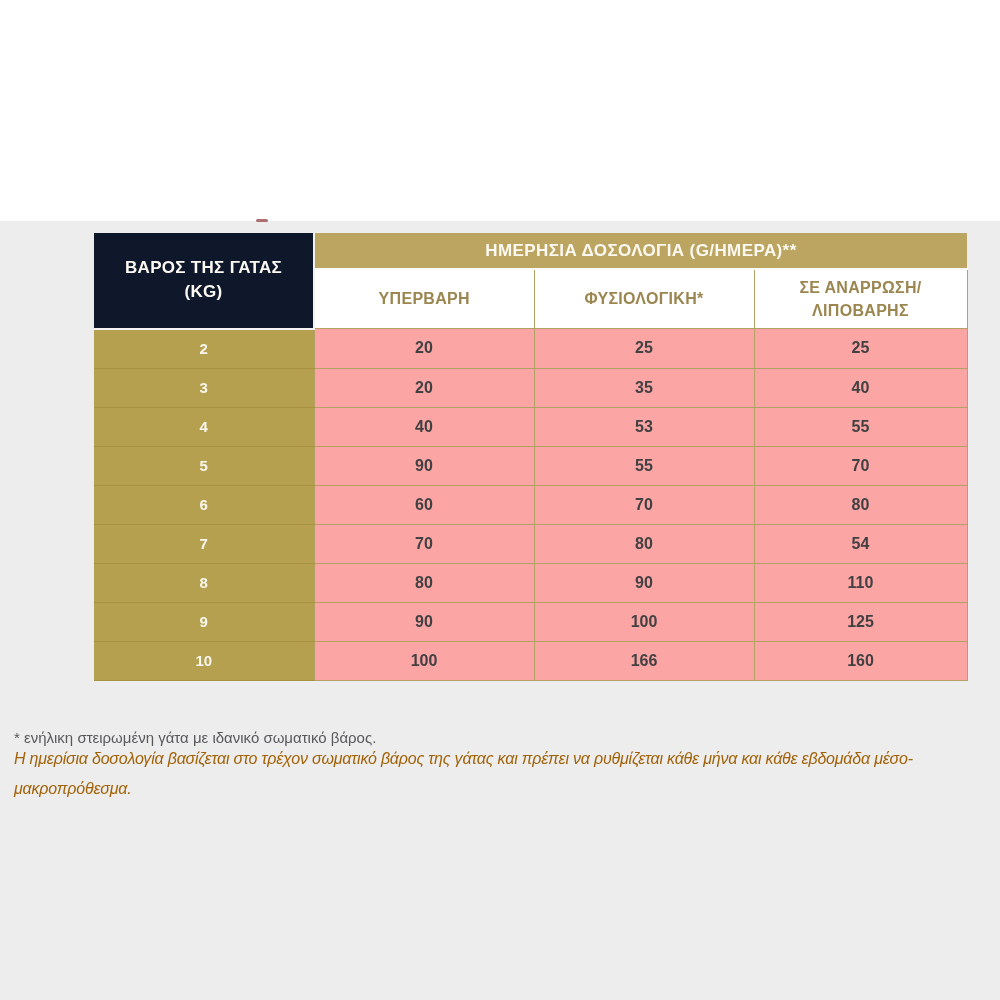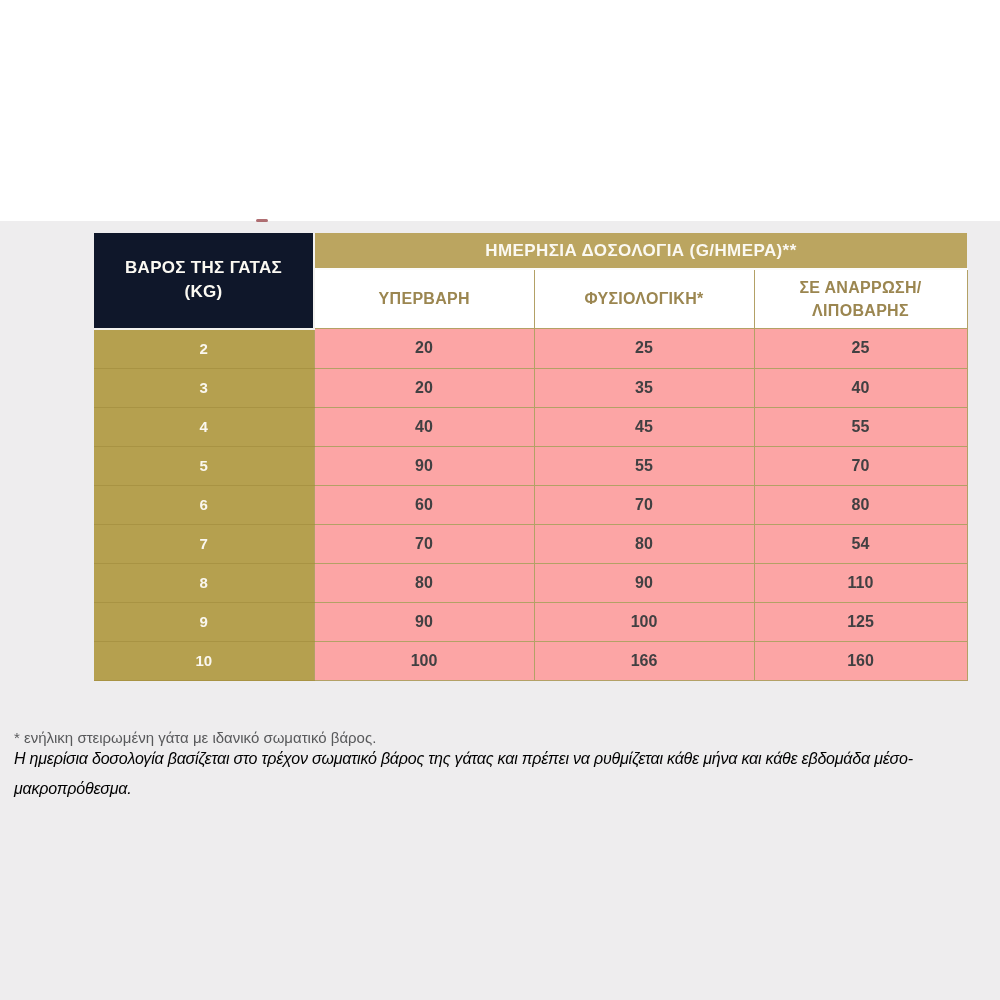--- a/index.html
+++ b/index.html
@@ -80,21 +80,21 @@
     position: absolute; left: 14px; top: 690px;
     font-size: 15px;
     color: #58595b;
     margin-top: 39px;
   }
   .footnote-2 {
     position: absolute; left: 14px; top: 728px;
     width: 978px;
     font-size: 16px;
     font-style: italic;
-    color: #000000;
+    color: #a16207;
     letter-spacing: -.2px;
     line-height: 1.85;
   }
 </style>
 </head>
 <body>
 
 <div class="top-strip"></div>
 <div class="artifact"></div>
 
@@ -128,21 +128,21 @@
       </tr>
       <tr>
         <td class="kg">3</td>
         <td class="val">20</td>
         <td class="val">35</td>
         <td class="val">40</td>
       </tr>
       <tr>
         <td class="kg">4</td>
         <td class="val">40</td>
-        <td class="val">45</td>
+        <td class="val">53</td>
         <td class="val">55</td>
       </tr>
       <tr>
         <td class="kg">5</td>
         <td class="val">90</td>
         <td class="val">55</td>
         <td class="val">70</td>
       </tr>
       <tr>
         <td class="kg">6</td>

